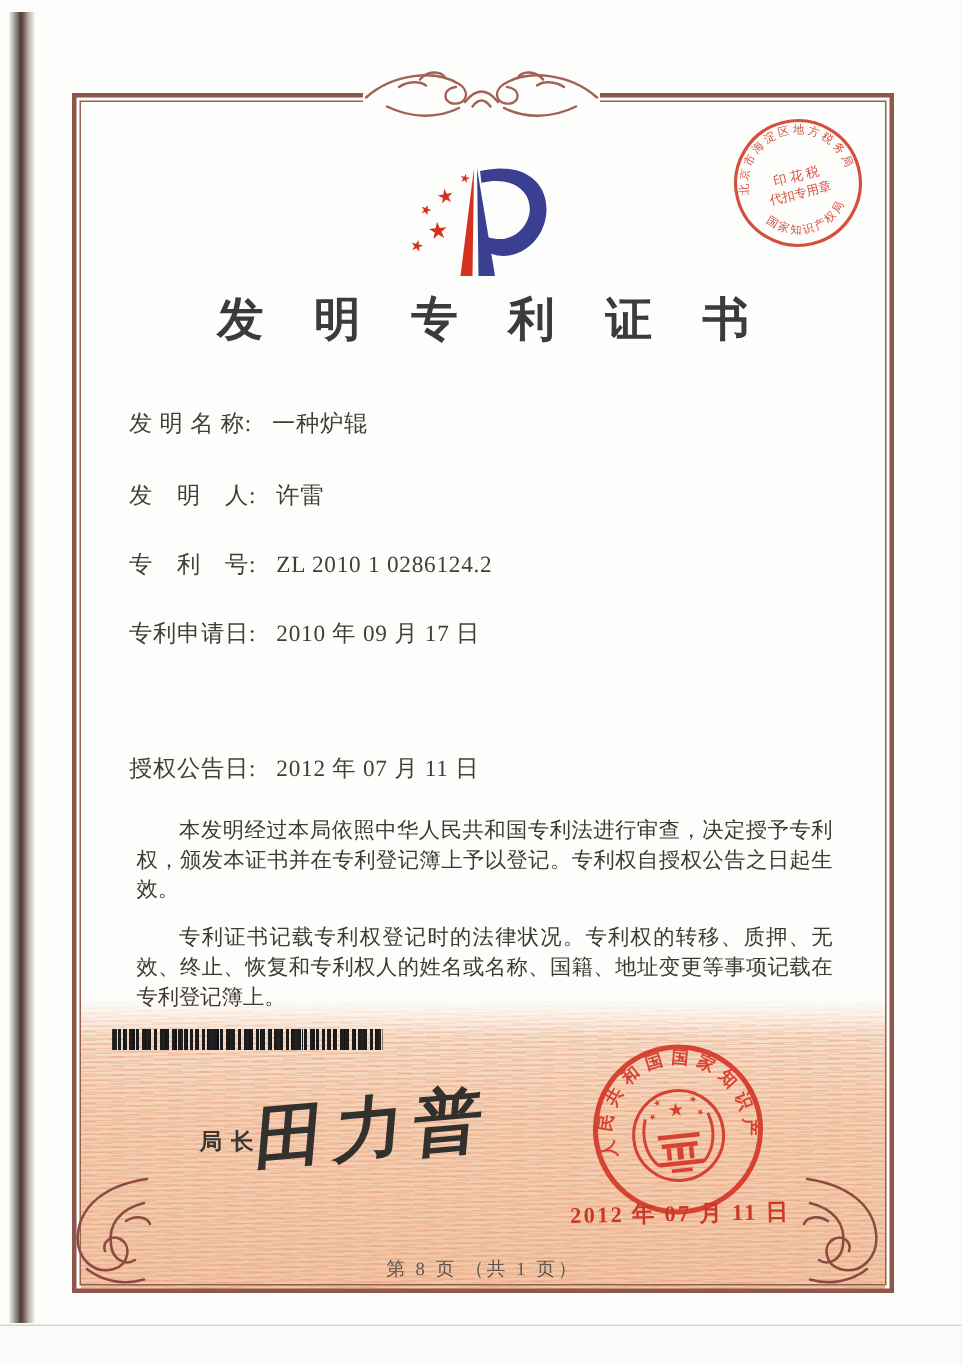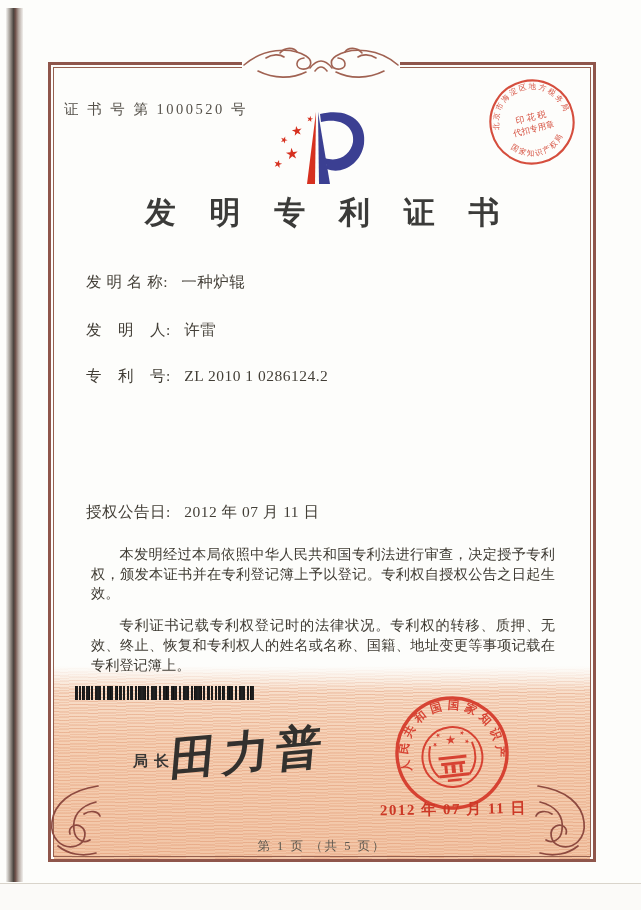--- a/index.html
+++ b/index.html
@@ -92,21 +92,20 @@
   </svg>
   <svg class="flourish-corner fc-right" viewBox="0 0 62 78">
     <g stroke="#8d4a40" stroke-width="1.7" fill="none" stroke-linecap="round">
       <path d="M58,2 C30,6 14,20 12,38 C10,54 22,66 36,62 C46,59 48,46 40,42 C34,39 28,44 30,50"></path>
       <path d="M56,18 C40,22 32,32 34,46 C35,56 44,60 50,56"></path>
       <path d="M18,62 C28,70 42,73 56,69"></path>
       <path d="M44,30 C50,26 58,27 60,32"></path>
     </g>
   </svg>
 
-  <div class="cert-no">证 书 号 第 1000520 号</div>
 
   <svg class="tax-stamp" viewBox="0 0 104 104">
     <defs>
       <path id="taxTop" d="M 14.1,55.3 A 38,38 0 1 1 89.9,55.3"></path>
       <path id="taxBot" d="M 20.9,73.8 A 38,38 0 0 0 83.1,73.8"></path>
     </defs>
     <circle cx="52" cy="52" r="47" fill="none" stroke="#d2402e" stroke-width="2.4"></circle>
     <text font-size="8.5" fill="#d2402e" letter-spacing="2.2">
       <textPath href="#taxTop" startOffset="50%" text-anchor="middle">北京市海淀区地方税务局</textPath>
     </text>
@@ -139,20 +138,24 @@
     <span class="lab">发 明 名 称:</span>
     <span>一种炉辊</span>
   </div>
   <div class="field" style="top:320px">
     <span class="lab">发　明　人:</span>
     <span>许雷</span>
   </div>
   <div class="field" style="top:366px">
     <span class="lab">专　利　号:</span>
     <span>ZL 2010 1 0286124.2</span>
+  </div>
+  <div class="field" style="top:412px">
+    <span class="lab">专利申请日:</span>
+    <span>2010 年 09 月 17 日</span>
   </div>
   <div class="field" style="top:502px">
     <span class="lab">授权公告日:</span>
     <span>2012 年 07 月 11 日</span>
   </div>
 
   <div class="body-text">
     <p>本发明经过本局依照中华人民共和国专利法进行审查，决定授予专利权，颁发本证书并在专利登记簿上予以登记。专利权自授权公告之日起生效。</p>
     <p>专利证书记载专利权登记时的法律状况。专利权的转移、质押、无效、终止、恢复和专利权人的姓名或名称、国籍、地址变更等事项记载在专利登记簿上。</p>
   </div>
@@ -187,16 +190,16 @@
         <rect x="52" y="85" width="14" height="2.5"></rect>
       </g>
       <g stroke="#d5392a" stroke-width="2" fill="none">
         <path d="M38,50 C34,62 36,74 44,82"></path>
         <path d="M80,50 C84,62 82,74 74,82"></path>
       </g>
     </g>
   </svg>
   <div class="seal-date">2012 年 07 月 11 日</div>
 
-  <div class="footer">第 1 页 （共 5 页）</div>
+  <div class="footer">第 8 页 （共 1 页）</div>
 
   <div class="scanbed"></div>
 </div>
 
 </body></html>

